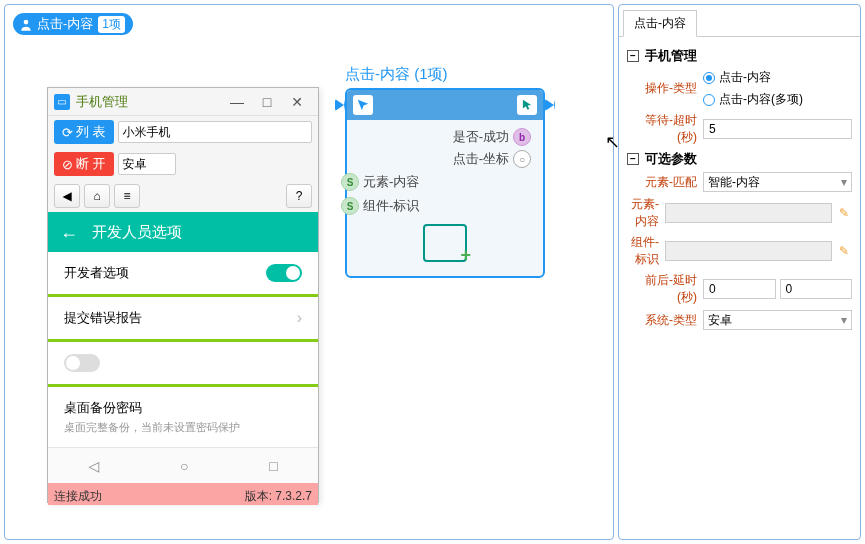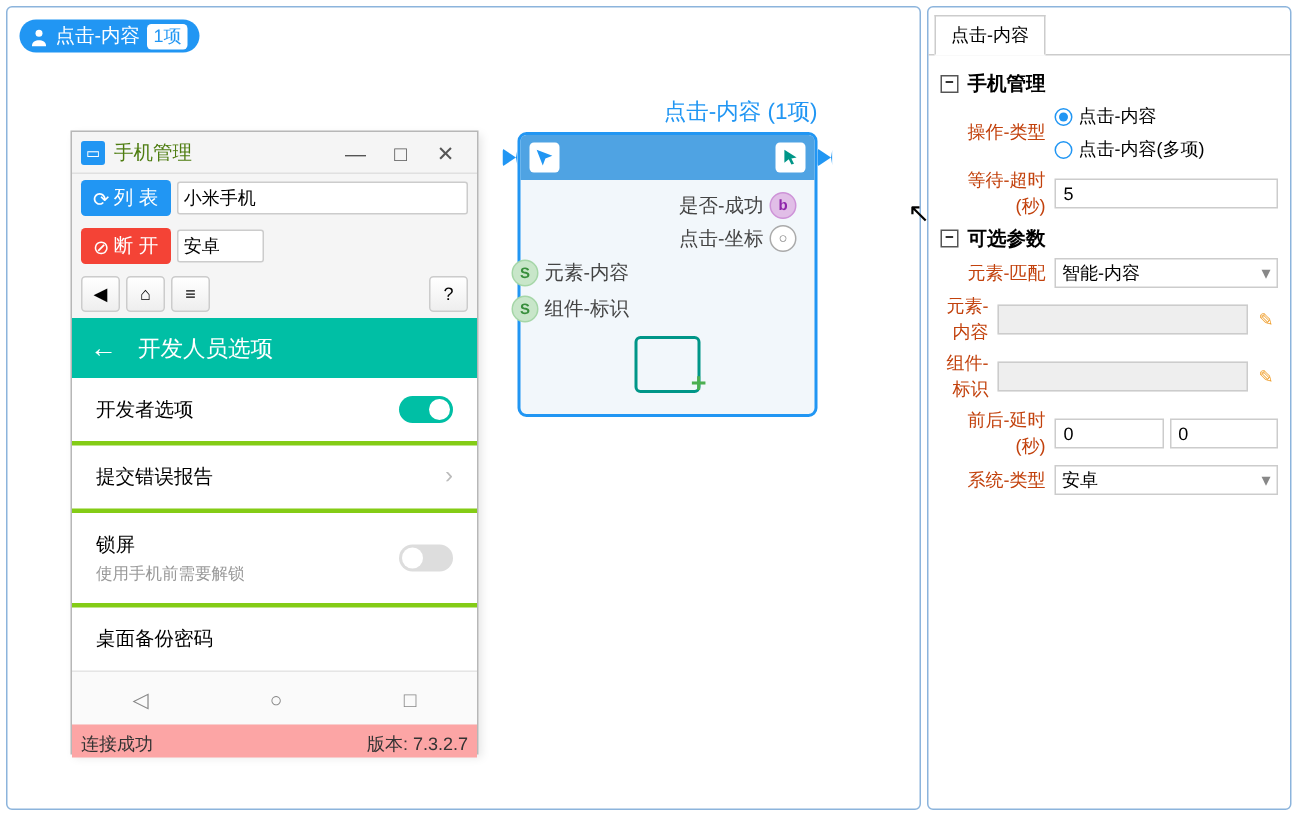--- a/index.html
+++ b/index.html
@@ -44,21 +44,21 @@
 .toggle.off .knob { left: 2px; }
 
 .android-nav { height: 36px; background: #fafafa; border-top: 1px solid #e5e5e5; display: flex; align-items: center; justify-content: space-around; }
 .android-nav span { color: #888; font-size: 14px; }
 
 .status-bar { height: 22px; padding: 0 6px; display: flex; align-items: flex-end; background: #fca5a5; font-size: 12px; color: #333; }
 .status-bar .r { margin-left: auto; }
 
 
 .node-wrap { position: absolute; left: 340px; top: 60px; }
-.node-title { color: #2196f3; font-size: 15px; text-align: right; margin-bottom: 4px; }
+.node-title { color: #2196f3; font-size: 15px; text-align: left; margin-bottom: 4px; }
 .node { width: 200px; border: 2px solid #2196f3; border-radius: 6px; background: #f2f7fb; position: relative; }
 .node-header { height: 30px; background: #4fa3e3; border-radius: 4px 4px 0 0; display: flex; align-items: center; padding: 0 6px; }
 .node-header .hicon { width: 20px; height: 20px; background: #fff; border-radius: 3px; display:flex; align-items:center; justify-content:center; }
 .node-body { padding: 6px 8px; }
 .node-line { display: flex; justify-content: flex-end; align-items: center; color: #444; height: 22px; }
 .node-in-line { display:flex; align-items:center; color:#444; height:24px; margin-left:-18px; }
 .port { width: 18px; height: 18px; border-radius: 50%; margin: 0 4px; display: flex; align-items: center; justify-content: center; font-size: 10px; font-weight: bold; }
 .port.b { background: #e1bee7; color: #8e24aa; border: 1px solid #ce93d8; }
 .port.s { background: #c8e6c9; color: #388e3c; border: 1px solid #a5d6a7; }
 .port.str { background: #fff; color: #888; border: 1.5px solid #aaa; }
@@ -136,31 +136,28 @@
         <div class="txt">开发者选项</div>
         <div class="toggle on">
             <div class="knob"></div>
           </div>
       </div>
       <div class="dev-item">
         <div class="txt">提交错误报告</div>
         <div class="more">›</div>
       </div>
       <div class="dev-item">
-        <div class="txt">
-          <div>锁屏</div>
-          <div class="sub">使用手机前需要解锁</div>
-        </div>
         <div class="toggle off">
             <div class="knob"></div>
           </div>
       </div>
       <div class="dev-item" style="border-bottom:none">
         <div class="txt">
           <div>桌面备份密码</div>
+          <div class="sub">桌面完整备份，当前未设置密码保护</div>
         </div>
       </div>
     </div>
     <div class="android-nav">
       <span>◁</span>
       <span>○</span>
       <span>□</span>
     </div>
     <div class="status-bar">
       <span>连接成功</span>

